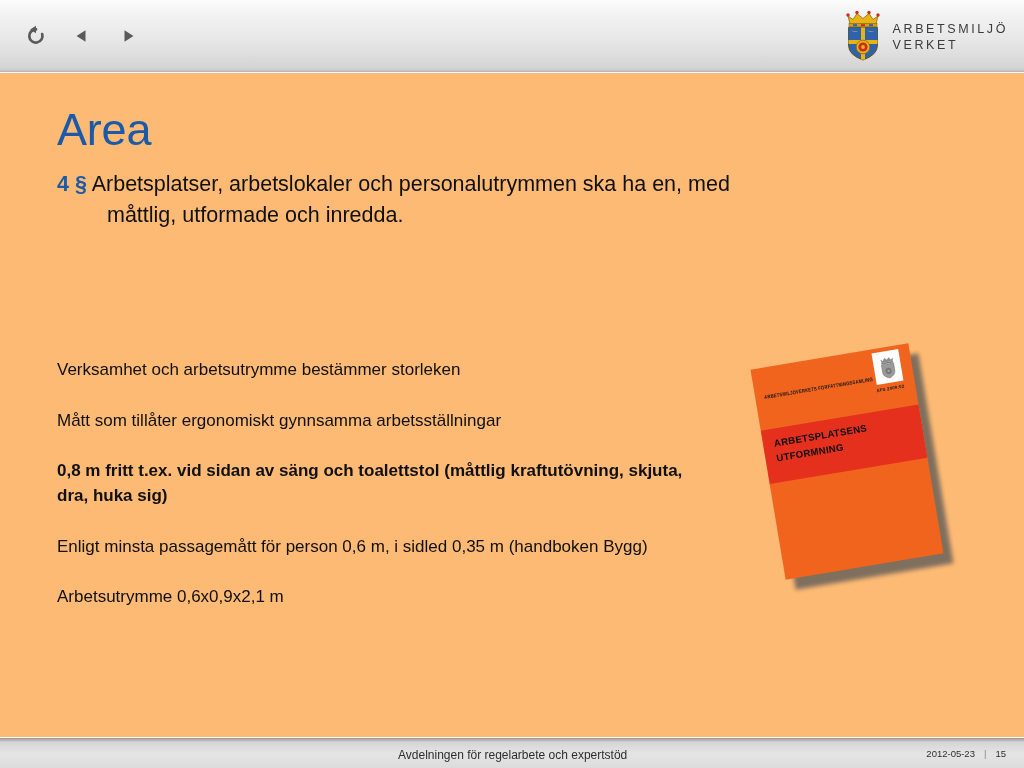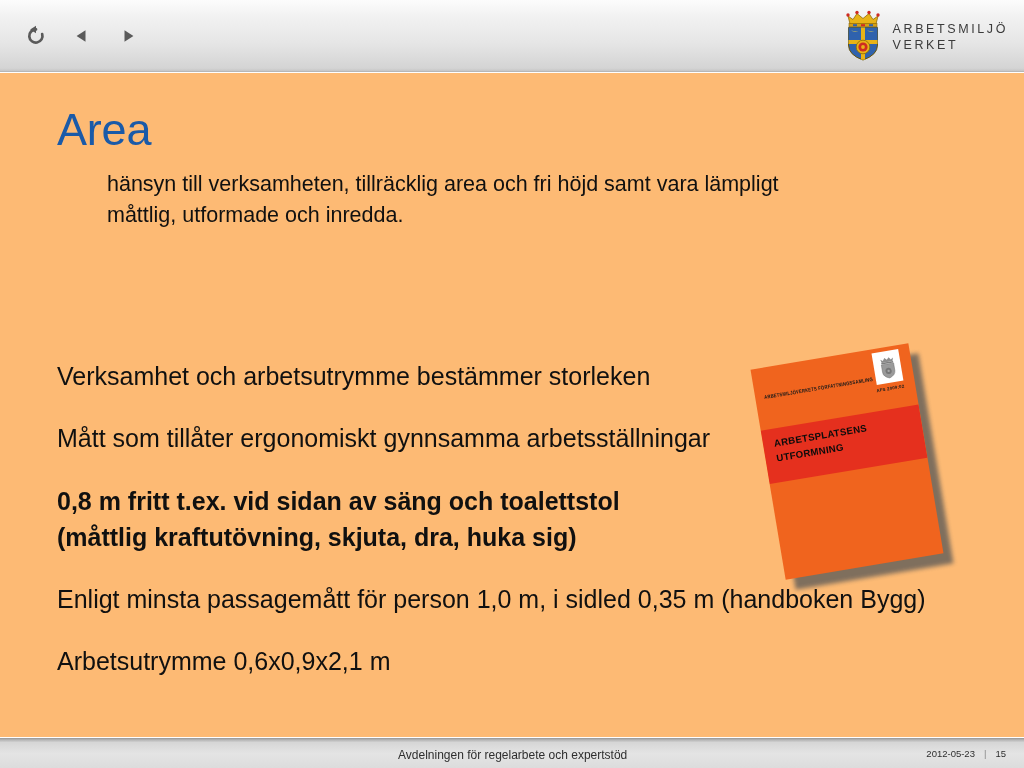--- a/index.html
+++ b/index.html
@@ -105,21 +105,21 @@
     font-weight: bold;
   }
 
   #bullets {
     position: absolute;
     left: 57px;
     top: 285px;
     width: 910px;
   }
   .bullet-line {
-    font-size: 25px;
+    font-size: 17px;
     color: #101010;
     line-height: 1.45;
     margin-bottom: 26px;
   }
   .bullet-line:last-child { margin-bottom: 16px; }
 
   
   #booklet-wrap {
     position: absolute;
     left: 755px;
@@ -291,33 +291,34 @@
         <span>VERKET</span>
       </div>
     </div>
   </div>
 
   <div id="slide">
 
     <div id="slide-title">Area</div>
 
     <div id="law-para">
-      <span class="hang" style="padding-left:50px;text-indent:0;">
-        <span>hänsyn till verksamheten, tillräcklig area och fri höjd samt vara lämpligt</span>
+      <span class="hang">
+        <span class="law-ref">4 §</span>
+        <span>Arbetsplatser, arbetslokaler och personalutrymmen ska ha en, med</span>
       </span>
       <span class="hang" style="padding-left:50px;text-indent:0;">
         <span>måttlig, utformade och inredda.</span>
       </span>
     </div>
 
     <div id="bullets">
       <div class="bullet-line">Verksamhet och arbetsutrymme bestämmer storleken</div>
       <div class="bullet-line">Mått som tillåter ergonomiskt gynnsamma arbetsställningar</div>
       <div class="bullet-line" style="width:640px;font-weight:bold;">0,8 m fritt t.ex. vid sidan av säng och toalettstol (måttlig kraftutövning, skjuta, dra, huka sig)</div>
-      <div class="bullet-line">Enligt minsta passagemått för person 1,0 m, i sidled 0,35 m (handboken Bygg)</div>
+      <div class="bullet-line">Enligt minsta passagemått för person 0,6 m, i sidled 0,35 m (handboken Bygg)</div>
       <div class="bullet-line">Arbetsutrymme 0,6x0,9x2,1 m</div>
     </div>
 
     <div id="booklet-wrap">
       <div id="booklet-shadow"></div>
       <div id="booklet">
         <div class="micro-text">ARBETSMILJÖVERKETS FÖRFATTNINGSSAMLING</div>
         <div class="emblem-box">
           <svg width="18" height="23" viewBox="0 0 18 23" aria-hidden="true">
             <path d="M3.5 6 L2.6 2.6 L5 4.2 L6.8 1.6 L9 3.8 L11.2 1.6 L13 4.2 L15.4 2.6 L14.5 6 Z" fill="#8d8d8d"></path>

